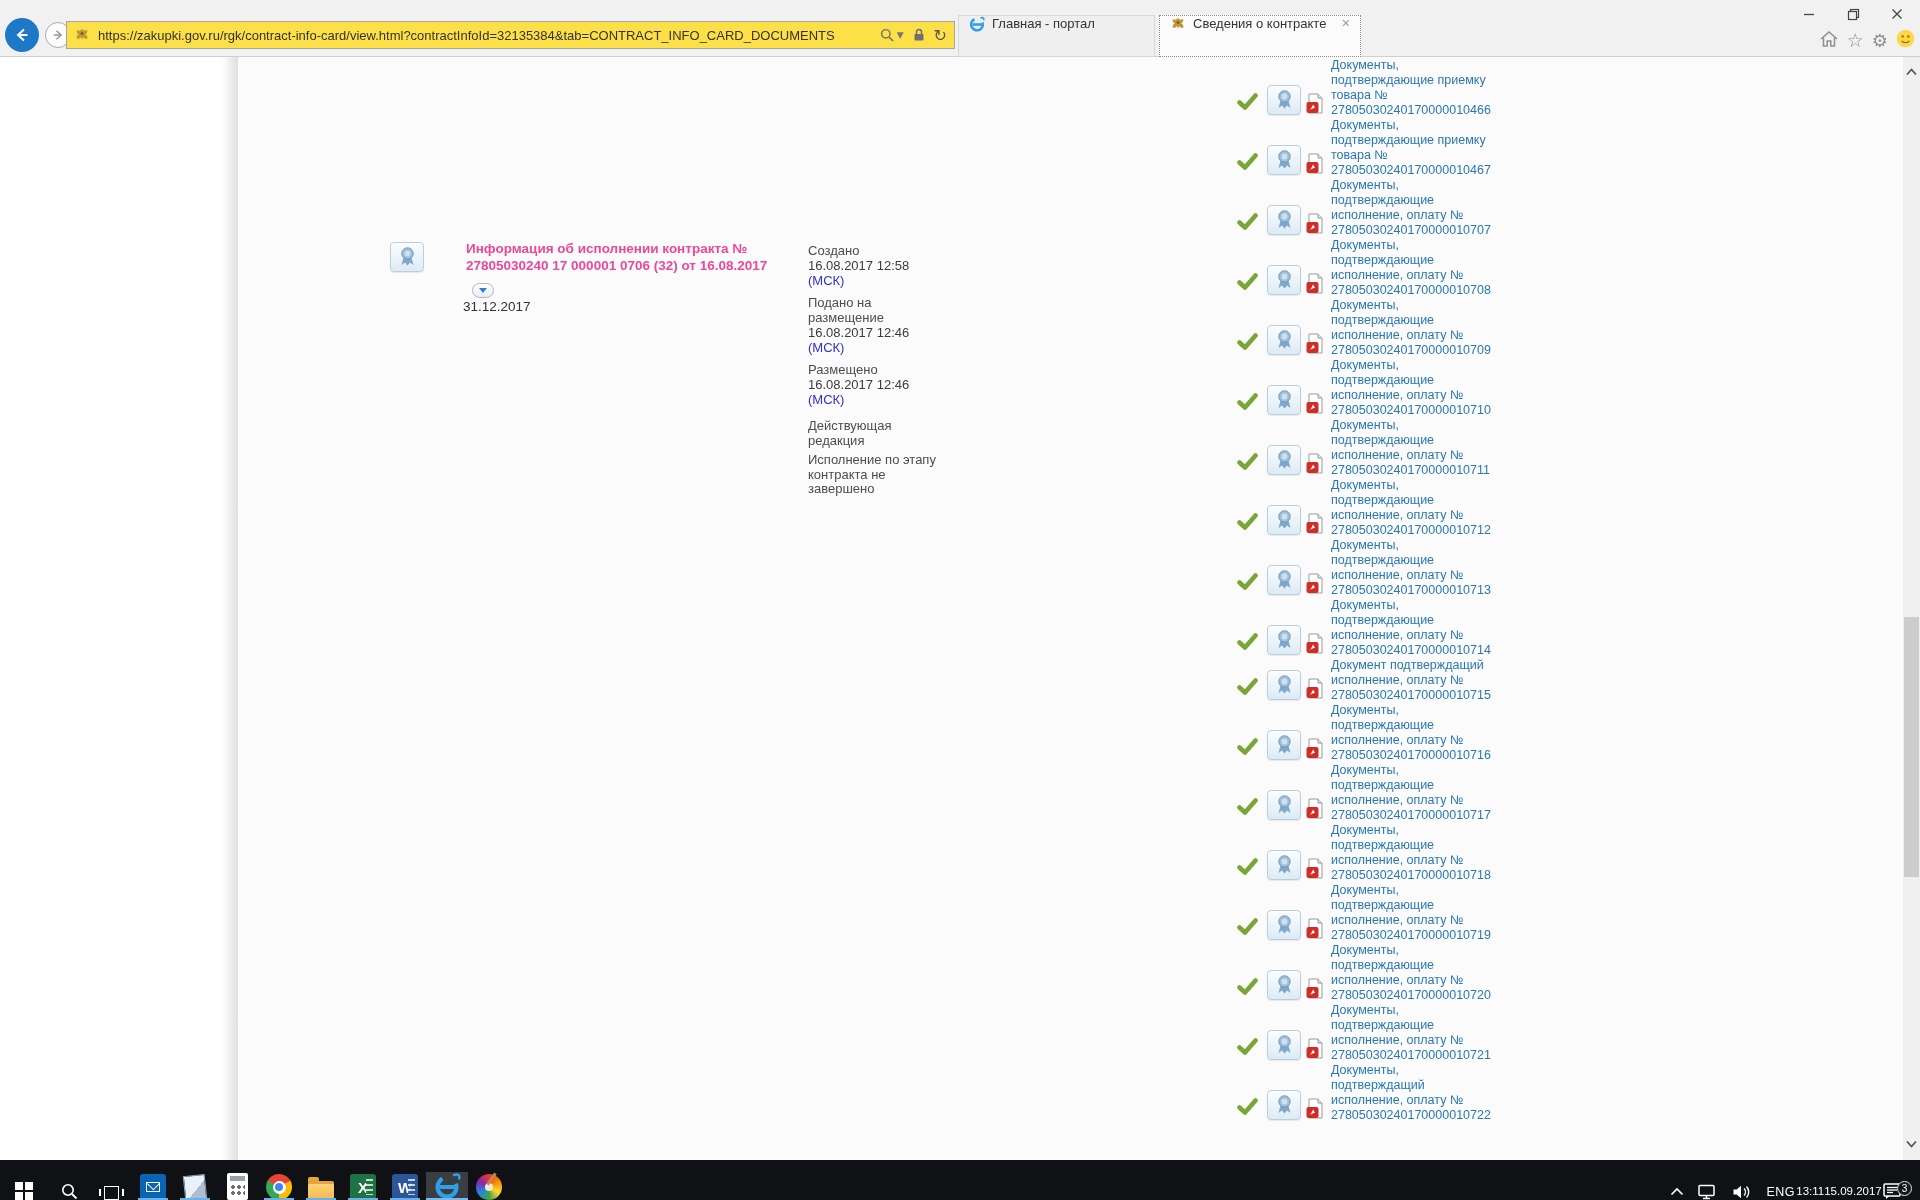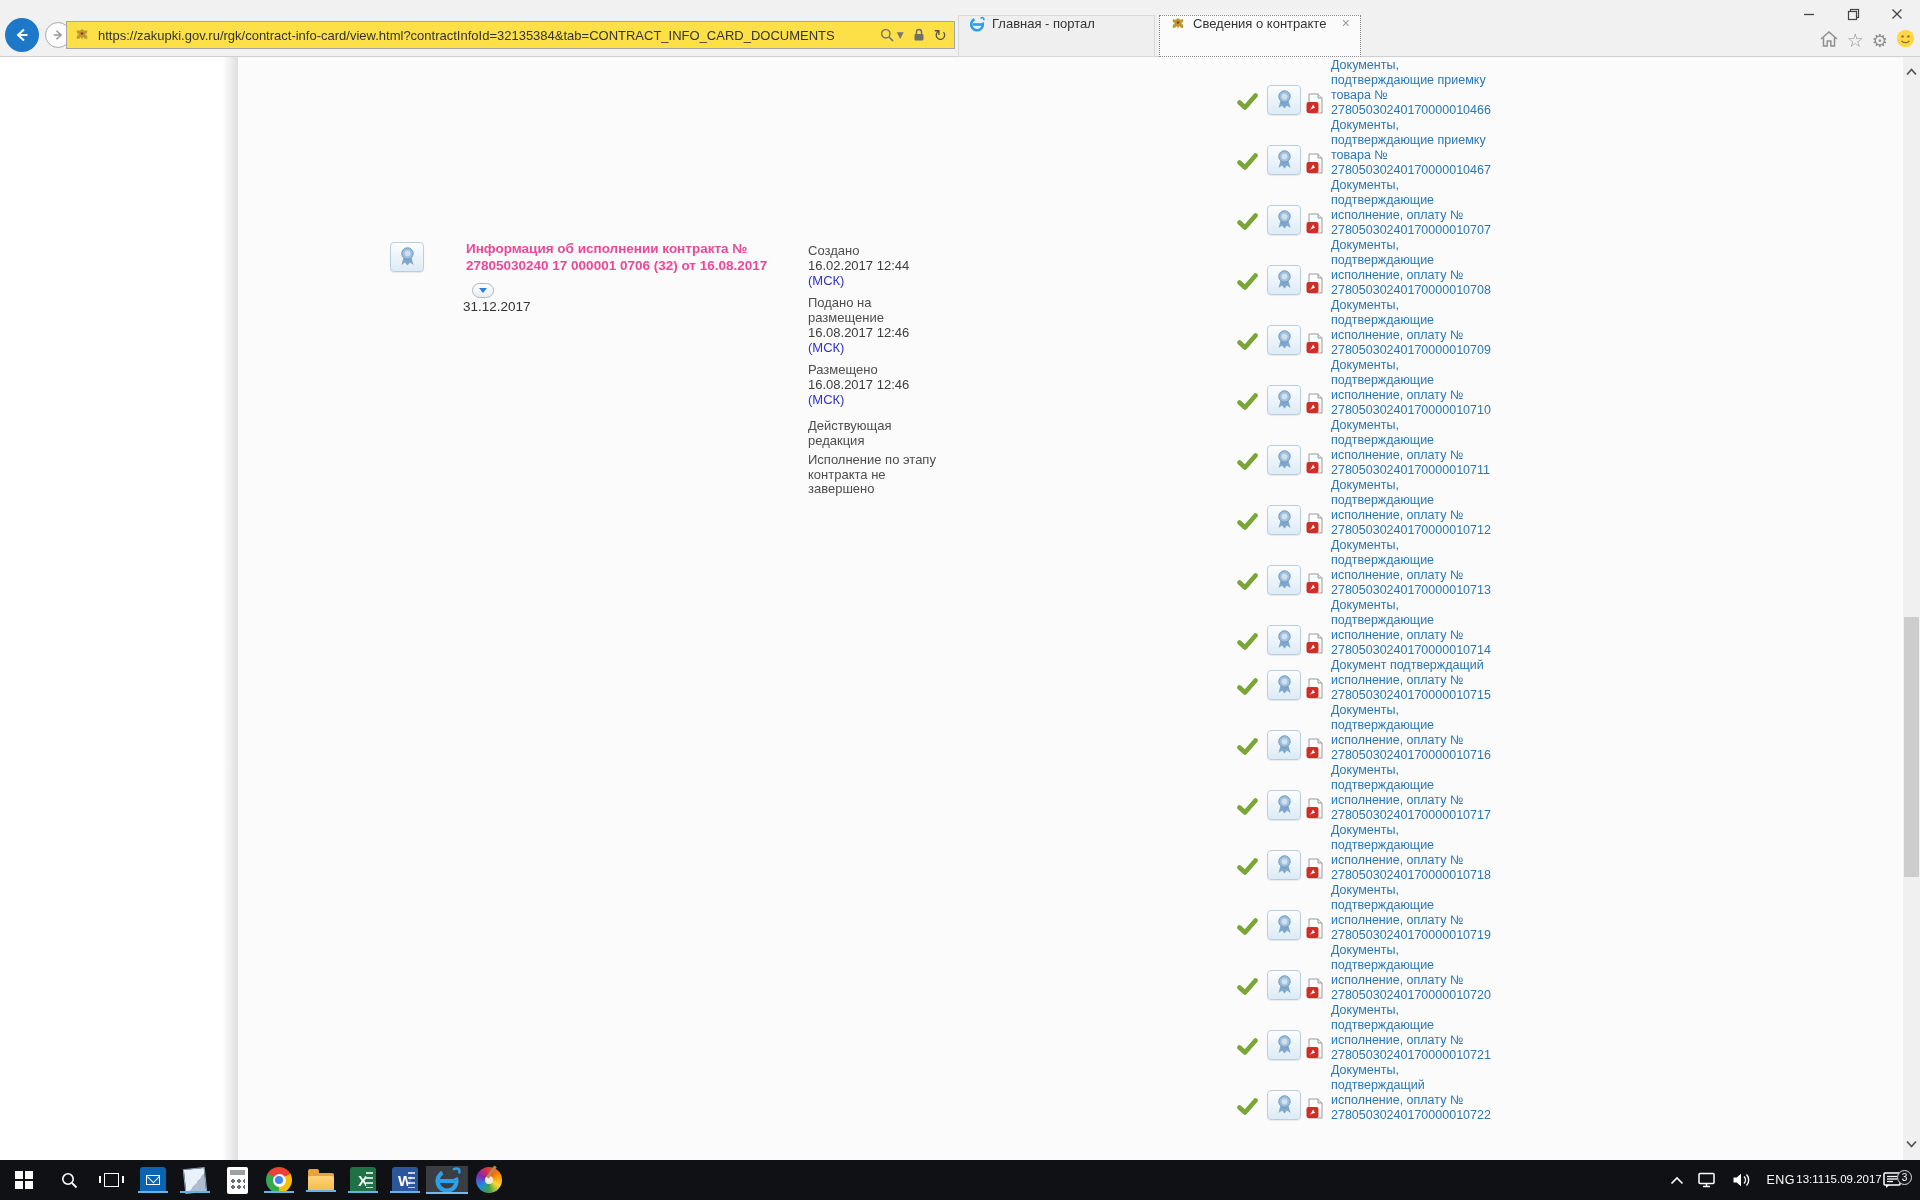--- a/index.html
+++ b/index.html
@@ -77,21 +77,21 @@
               text-decoration:none; }
 
   
   #sb { position:absolute; right:0; top:0; width:17px; height:100%; background:#f0f0f0; }
   .sb-arrow { position:absolute; left:0; width:17px; height:17px; display:flex;
               align-items:center; justify-content:center; }
   .sb-thumb { position:absolute; left:1px; width:15px; top:560px; height:260px; background:#cdcdcd; }
 
   
   #taskbar { position:absolute; left:0; top:1160px; width:1920px; height:40px; background:#0f1114;
-             display:flex; align-items:center; color:#fff; }
+             display:flex; align-items:flex-end; color:#fff; }
   .tslot { width:42px; display:flex; align-items:center; justify-content:center; position:relative; }
   .tslot.wide { width:48px; }
   .tslot.run::after { content:''; position:absolute; bottom:0; left:6px; right:6px; height:2px;
                       background:#6cb0e8; }
   .tslot.active { background:#3a3e43; }
   .tslot.active::after { left:0; right:0; background:#76b9ed; }
 
   .ico-start { position:relative; width:18px; height:18px; }
   .ico-start i { position:absolute; width:8px; height:8px; background:#fff; }
   .ico-start i:nth-child(2){ left:10px; } .ico-start i:nth-child(3){ top:10px; }
@@ -274,21 +274,21 @@
 
     <div class="round-btn">
       <span class="tri-down"></span>
     </div>
     <div id="exec-date">31.12.2017</div>
 
     <div class="meta">
       <div class="m-row">
         <div class="m-label">Создано</div>
         <div class="m-value">
-          <span>16.02.2017 12:44</span>
+          <span>16.08.2017 12:58</span>
           <span class="tz">(МСК)</span>
         </div>
       </div>
       <div class="m-row">
         <div class="m-label">Подано на размещение</div>
         <div class="m-value">
           <span>16.08.2017 12:46</span>
           <span class="tz">(МСК)</span>
         </div>
       </div>

